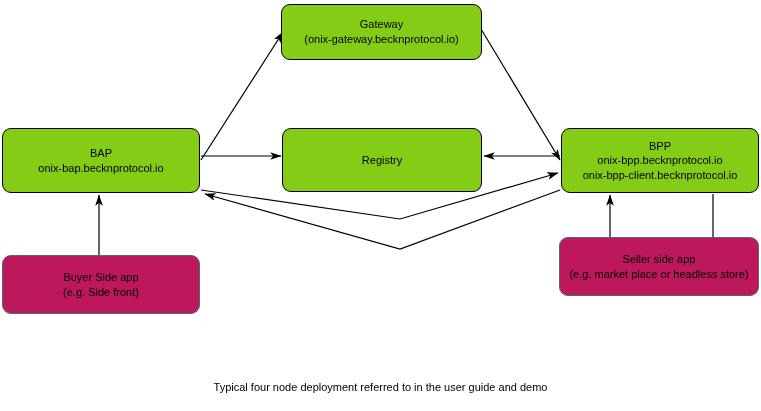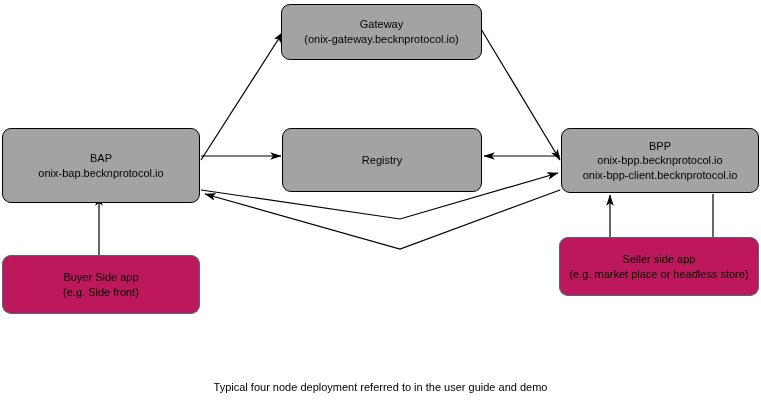--- a/index.html
+++ b/index.html
@@ -18,37 +18,37 @@
     box-sizing:border-box;
     border-radius:9px;
     display:flex;
     flex-direction:column;
     align-items:center;
     justify-content:center;
     text-align:center;
     line-height:1.32;
   }
   .node-white{
-    background:#a3a3a3;
+    background:#84cc16;
     border:1.4px solid #000000;
   }
   .node-blue{
     background:#be185d;
     border:1.4px solid #4a6785;
   }
   .node .ln{
     display:block;
     color:#000000;
     font-size:11px;
     white-space:nowrap;
   }
   .node .ln.title{font-size:11px;}
 
   #gateway{left:281px;top:4px;width:201px;height:56px;}
-  #bap{left:2px;top:128px;width:198px;height:75px;}
+  #bap{left:2px;top:128px;width:198px;height:65px;}
   #registry{left:282px;top:128px;width:200px;height:64px;}
   #bpp{left:561px;top:128px;width:198px;height:65px;}
   #buyer-app{left:2px;top:255px;width:198px;height:59px;}
   #seller-app{left:559px;top:237px;width:200px;height:59px;}
 
   #caption{
     position:absolute;
     left:0;top:381px;width:761px;
     text-align:center;
     font-size:11px;

